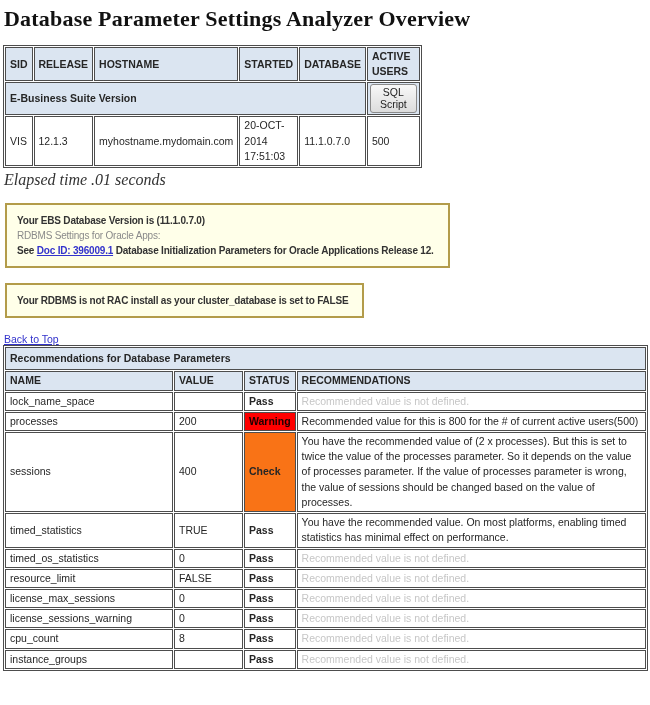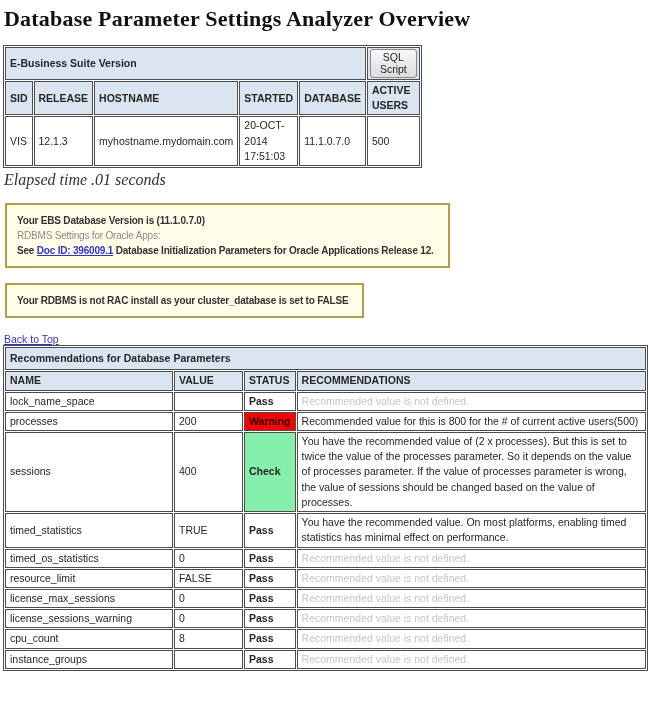--- a/index.html
+++ b/index.html
@@ -62,45 +62,45 @@
   a { color:#3333cc; text-decoration:underline; }
   .back-top { font-size:10.5px; margin:14px 0 0 1px; }
 
   
   .rec-table { width:645px; margin-top:0; }
   .rec-table col.c-name   { width:168px; }
   .rec-table col.c-value  { width:69px;  }
   .rec-table col.c-status { width:43px;  }
   .rec-table td.status { font-weight:bold; background:#ffffff; }
   .rec-table td.st-warning { background:#ff0000; color:#1a0000; }
-  .rec-table td.st-check   { background:#86efac; }
+  .rec-table td.st-check   { background:#f97316; }
   .rec-table td.rec.muted  { color:#c6c6c6; }
 </style>
 </head>
 <body>
 
 <div class="page">
 
   <h1>Database Parameter Settings Analyzer Overview</h1>
 
   <table class="ebs-table">
     <tbody>
         <tr>
-      <td class="caption-cell" colspan="5">E-Business Suite Version</td>
-      <td class="btn-cell hdr-bg">
-        <button class="sql-btn">SQL Script</button>
-      </td>
-    </tr>
-    <tr>
       <th class="hdr-bg">SID</th>
       <th class="hdr-bg">RELEASE</th>
       <th class="hdr-bg">HOSTNAME</th>
       <th class="hdr-bg">STARTED</th>
       <th class="hdr-bg">DATABASE</th>
       <th class="hdr-bg">ACTIVE USERS</th>
+    </tr>
+    <tr>
+      <td class="caption-cell" colspan="5">E-Business Suite Version</td>
+      <td class="btn-cell hdr-bg">
+        <button class="sql-btn">SQL Script</button>
+      </td>
     </tr>
     <tr>
       <td class="val">VIS</td>
       <td class="val">12.1.3</td>
       <td class="val">myhostname.mydomain.com</td>
       <td class="val">20-OCT-2014 17:51:03</td>
       <td class="val">11.1.0.7.0</td>
       <td class="val">500</td>
     </tr>
   </tbody>

